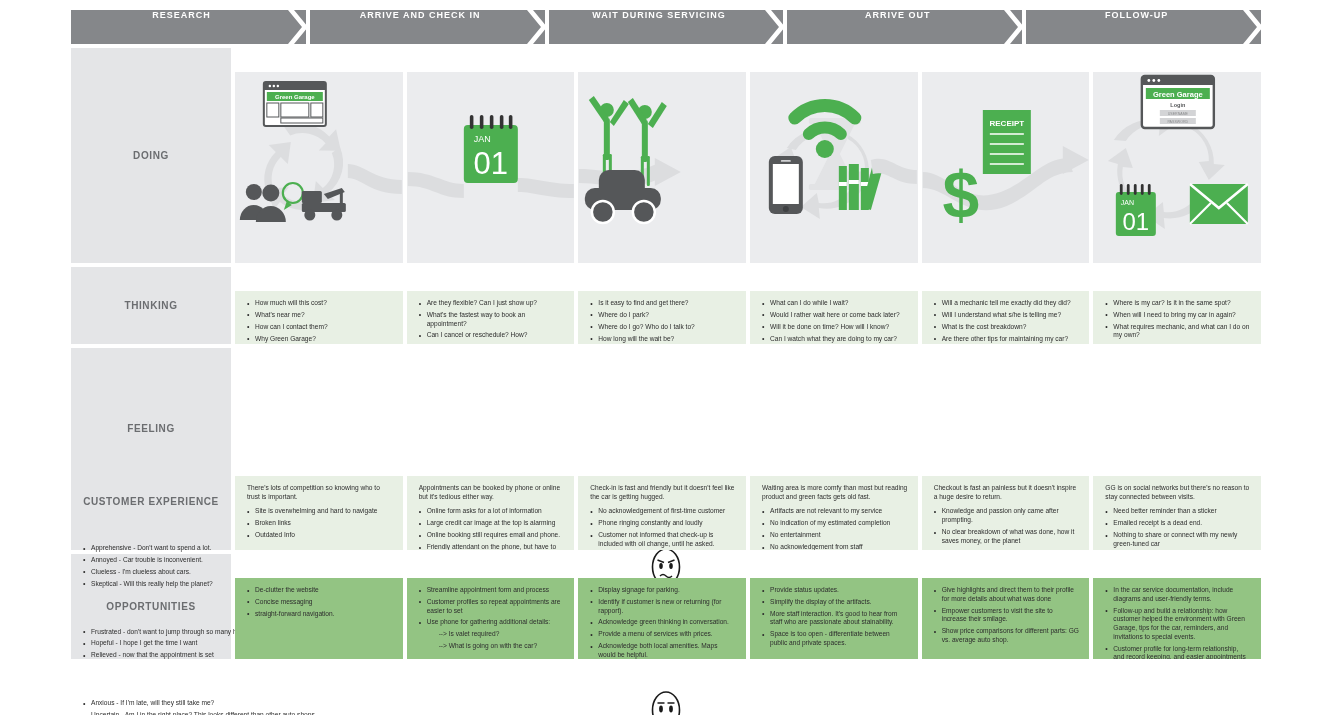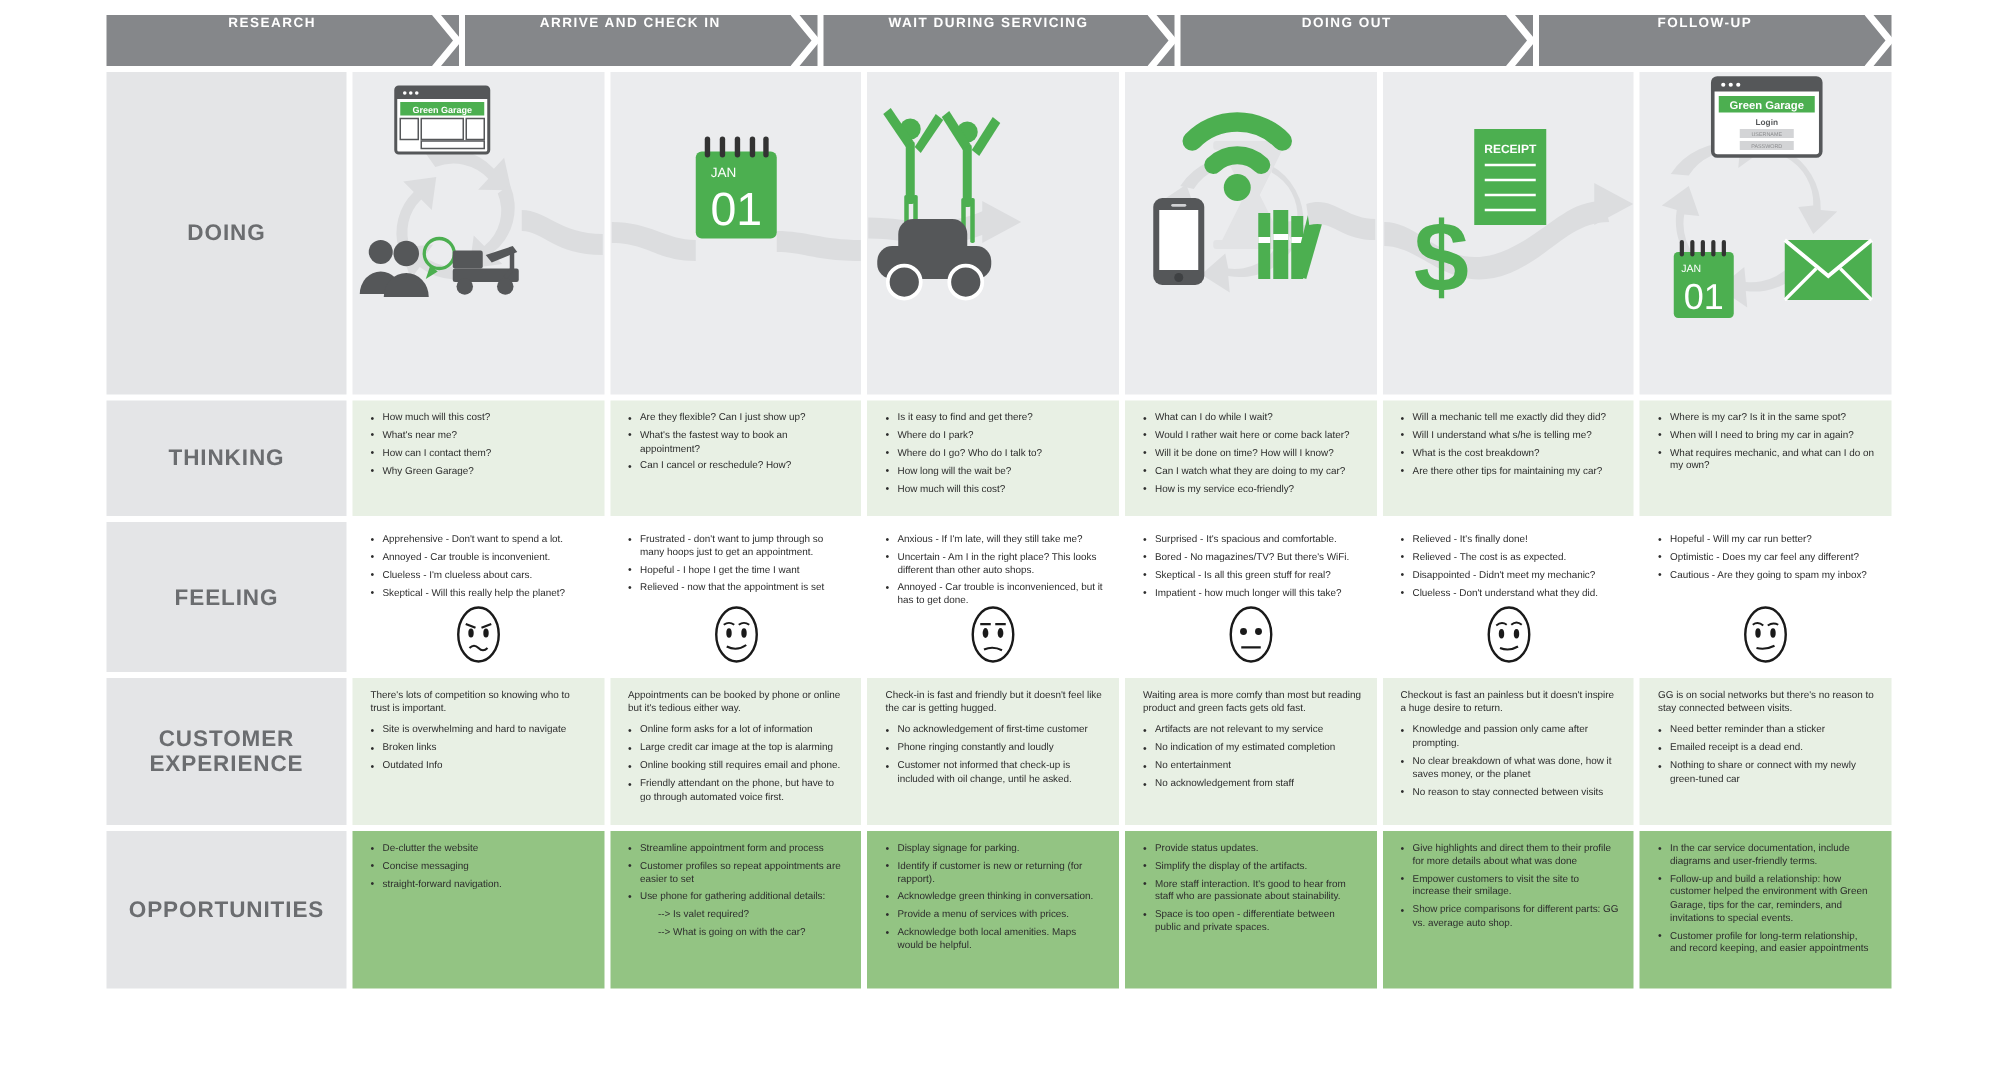--- a/index.html
+++ b/index.html
@@ -27,28 +27,29 @@
 
   .cell-label {
     width: 160px;
     flex: 0 0 160px;
     background: #e4e5e7;
     display: flex;
     align-items: center;
     justify-content: center;
     text-align: center;
     color: #6b6d70;
-    font-size: 15px;
+    font-size: 10px;
     font-weight: bold;
     letter-spacing: 0.6px;
   }
   .cell {
     flex: 1 1 0;
     min-width: 0;
     position: relative;
+    margin-top: 24px;
   }
 
   
   .hdr-row { height: 34px; }
   .hdr-label {
     background: #85878a;
     color: #ffffff;
     font-size: 9.5px;
     font-weight: bold;
     letter-spacing: 1.1px;
@@ -85,21 +86,21 @@
   }
   .hdr-stage .chev svg { display: block; }
 
   
   .doing-row { height: 215px; }
   .doing-cell { background: #ebecee; overflow: hidden; }
   .doing-cell svg { position: absolute; left: 0; top: 0; }
 
   
   .think-row { height: 77px; }
-  .feel-row  { height: 100px; }
+  .feel-row  { height: 100px; flex-direction: column; }
   .cx-row    { height: 98px; }
   .opp-row   { height: 105px; }
 
   .cell-green-light { background: #e8f0e4; }
   .cell-green-dark  { background: #93c483; }
 
   .cell-body {
     padding: 8px 10px 6px 12px;
     box-sizing: border-box;
     height: 100%;
@@ -178,21 +179,21 @@
       <div class="hdr-stage">
         <span>WAIT DURING SERVICING</span>
         <span class="chev">
           <svg width="22" height="34" viewBox="0 0 22 34">
               <path d="M0,0 L14,17 L0,34 L6,34 L20,17 L6,0 Z" fill="#ffffff"></path>
             </svg>
         </span>
       </div>
 
       <div class="hdr-stage">
-        <span>DOING OUT</span>
+        <span>ARRIVE OUT</span>
         <span class="chev">
           <svg width="22" height="34" viewBox="0 0 22 34">
               <path d="M0,0 L14,17 L0,34 L6,34 L20,17 L6,0 Z" fill="#ffffff"></path>
             </svg>
         </span>
       </div>
 
       <div class="hdr-stage">
         <span>FOLLOW-UP</span>
         <span class="chev">

